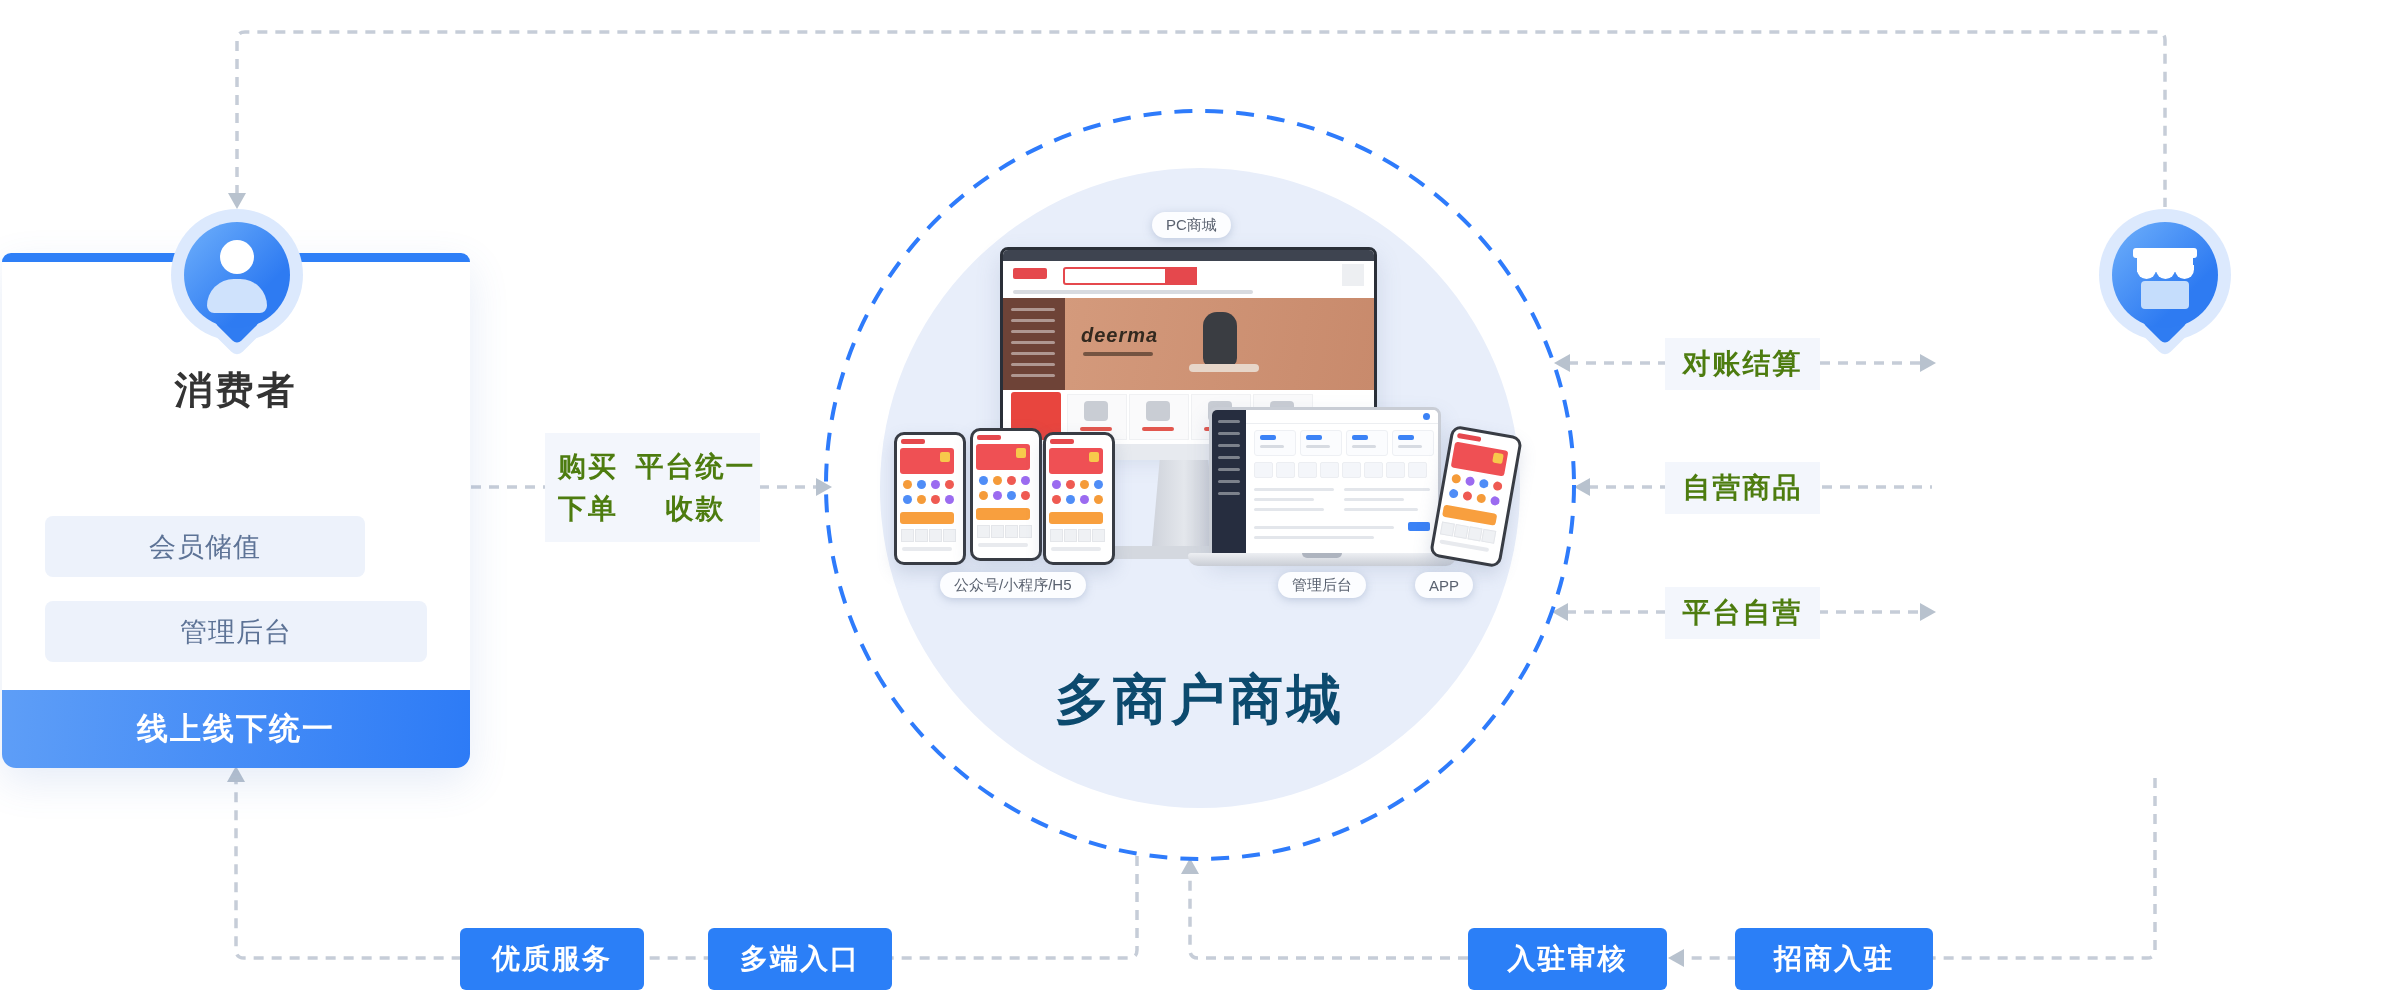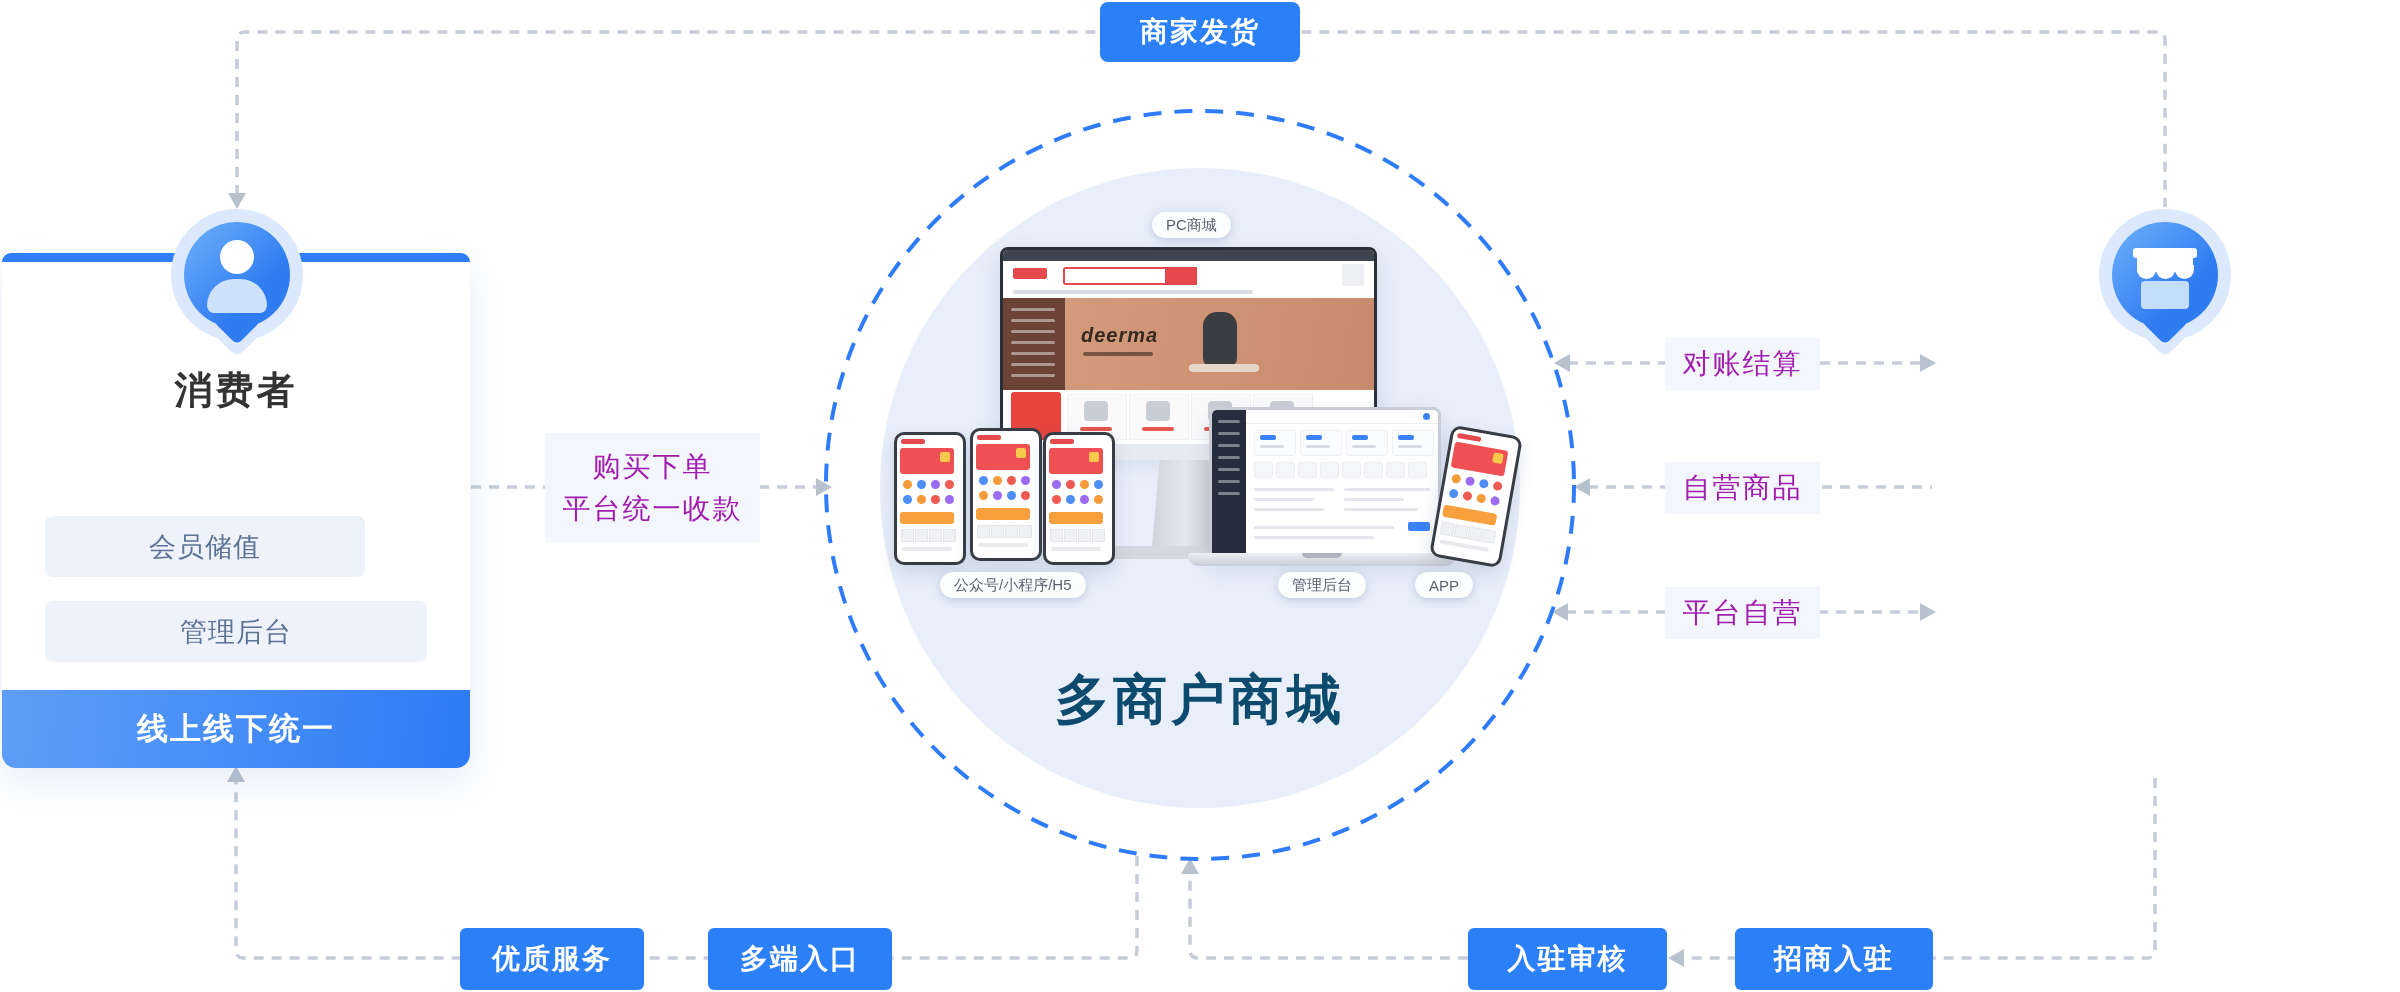--- a/index.html
+++ b/index.html
@@ -8,21 +8,21 @@
 
   
   #connectors{position:absolute;left:0;top:0;}
 
   
   .flow-badge{position:absolute;background:#2B7FF7;color:#fff;font-size:28px;font-weight:bold;
     letter-spacing:2px;border-radius:6px;display:flex;align-items:center;justify-content:center;
     z-index:6;}
 
   
-  .label-box{position:absolute;background:#F3F6FC;color:#a21caf;font-size:28px;font-weight:normal;
+  .label-box{position:absolute;background:#F3F6FC;color:#4d7c0f;font-size:28px;font-weight:bold;
     letter-spacing:2px;display:flex;align-items:center;justify-content:center;z-index:6;
     text-align:center;line-height:1.5;}
 
   
   .card{position:absolute;background:#ffffff;border-radius:14px;
     box-shadow:0 14px 40px rgba(80,120,200,0.14);z-index:4;}
   .card-top-bar{position:absolute;left:0;top:0;width:100%;height:9px;background:#2E7FF7;
     border-radius:14px 14px 0 0;}
   .card-title{position:absolute;width:100%;text-align:center;font-size:38px;font-weight:bold;
     color:#333333;letter-spacing:3px;}
@@ -365,23 +365,22 @@
     <div class="bubble">
       <div class="s-bar" style="left:21px;top:26px"></div>
       <div class="s-awning" style="left:25px;top:36px"></div>
       <div class="s-scallop" style="left:25px;top:43px"></div>
       <div class="s-scallop" style="left:44px;top:43px"></div>
       <div class="s-scallop" style="left:63px;top:43px"></div>
       <div class="s-body" style="left:29px;top:59px"></div>
     </div>
   </div>
 
-  <div class="flow-badge" style="left:1100px;top:2px;width:200px;height:60px;border-radius:8px">商家发货</div>
-
-  <div class="label-box" style="left:545px;top:433px;width:215px;height:109px;flex-direction:column">
+
+  <div class="label-box" style="left:545px;top:433px;width:215px;height:109px;flex-direction:row">
     <span>购买下单</span>
     <span>平台统一收款</span>
   </div>
 
   <div class="label-box" style="left:1665px;top:338px;width:155px;height:52px">对账结算</div>
   <div class="label-box" style="left:1665px;top:462px;width:155px;height:52px">自营商品</div>
   <div class="label-box" style="left:1665px;top:587px;width:155px;height:52px">平台自营</div>
 
   <div class="flow-badge" style="left:460px;top:928px;width:184px;height:62px">优质服务</div>
   <div class="flow-badge" style="left:708px;top:928px;width:184px;height:62px">多端入口</div>

